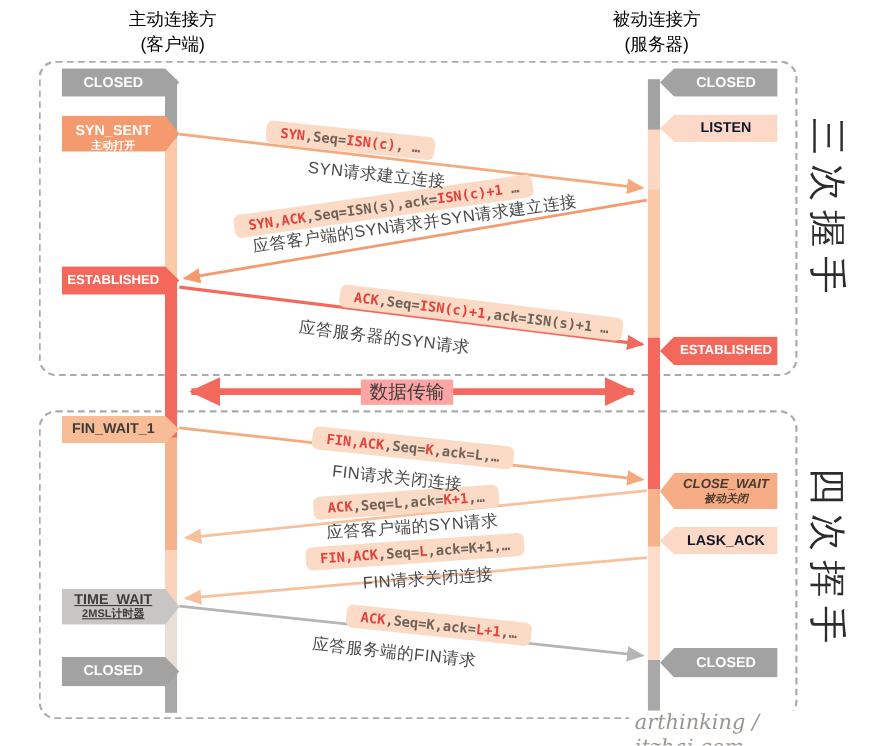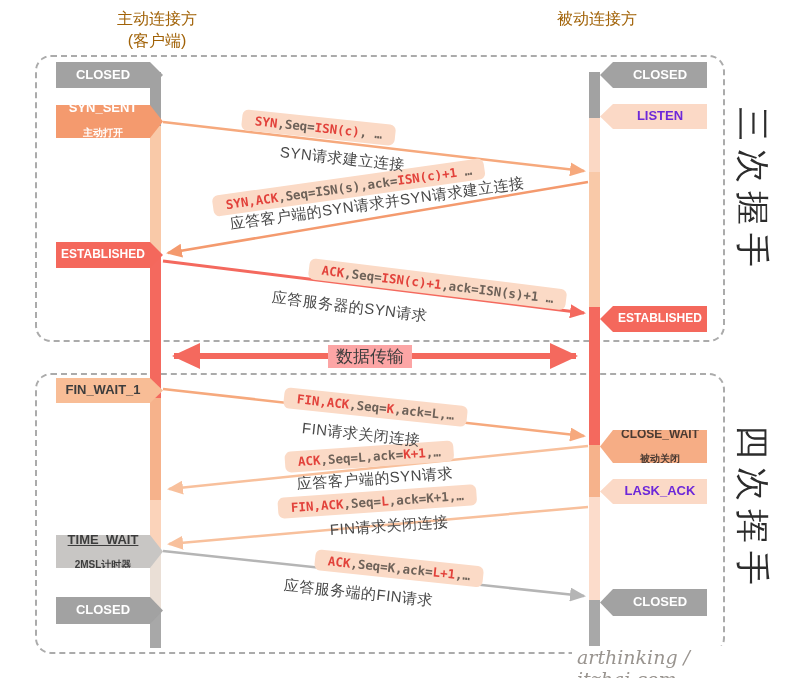--- a/index.html
+++ b/index.html
@@ -1,40 +1,40 @@
 <!DOCTYPE html>
 <html><head>
 <meta charset="utf-8">
 <style>
   html,body{margin:0;padding:0;background:#fff;}
   .stage{
     position:relative;width:800px;height:678px;background:#fff;overflow:hidden;
     font-family:"Liberation Sans","DejaVu Sans",sans-serif;
   }
   
-  .hdr{position:absolute;width:150px;text-align:center;color:#a16207;font-size:16px;line-height:1.35;font-weight:500;}
+  .hdr{position:absolute;width:150px;text-align:center;color:#000000;font-size:16px;line-height:1.35;font-weight:500;}
   
   .phase-box{position:absolute;border:2px dashed #ababab;border-radius:16px;}
   
   .side{position:absolute;white-space:nowrap;font-size:34px;letter-spacing:8px;color:#2c2c2c;transform:rotate(90deg);transform-origin:center center;}
   
   .seg{position:absolute;width:11px;}
   
   .tag{position:absolute;display:flex;flex-direction:column;align-items:center;justify-content:center;
        font-weight:bold;font-size:13px;line-height:1.15;white-space:nowrap;}
   .tag.client{clip-path:polygon(0 0, calc(100% - 13px) 0, 100% 50%, calc(100% - 13px) 100%, 0 100%);padding-right:13px;}
   .tag.server{clip-path:polygon(13px 0, 100% 0, 100% 100%, 13px 100%, 0 50%);padding-left:13px;}
-  .tag .sub{font-size:10px;font-weight:600;margin-top:11px;}
+  .tag .sub{font-size:10px;font-weight:600;}
   .tag .sub:empty{display:none;}
   .v-gray{background:#a2a2a2;color:#fff;}
   .v-orange{background:#f49a6e;color:#fff;}
   .v-orange2{background:#f6ad85;color:#4a3a32;}
   .v-red{background:#f4685c;color:#fff;}
   .v-peach{background:#f8bd96;color:#3d3d3d;}
-  .v-pale{background:#fbd9c6;color:#6d28d9;}
+  .v-pale{background:#fbd9c6;color:#0f172a;}
   .v-graylight{background:#c8c6c4;color:#3d3d3d;}
   
   .pill{position:absolute;background:#fbdac6;border-radius:6px;padding:3px 13px;
         font-family:"DejaVu Sans Mono","Liberation Mono",monospace;font-size:12.5px;font-weight:bold;
         white-space:nowrap;transform-origin:0 50%;z-index:4;}
   .seg-r{color:#e2423b;}
   .seg-d{color:#6e6259;}
   
   .cap{position:absolute;color:#494949;font-size:15px;letter-spacing:0.5px;white-space:nowrap;
        transform-origin:0 50%;z-index:4;}
@@ -50,20 +50,21 @@
 <body>
 
 <div class="stage">
 
   <div class="hdr" style="left:82px;top:8px;">
     <div>主动连接方</div>
     <div>(客户端)</div>
   </div>
   <div class="hdr" style="left:522px;top:8px;">
     <div>被动连接方</div>
+    <div>(服务器)</div>
   </div>
 
   <div class="phase-box z1" style="left:35px;top:55px;width:686px;height:283px;"></div>
   <div class="phase-box z1" style="left:35px;top:373px;width:686px;height:277px;"></div>
 
   <div class="side" style="left:668px;top:168px;">三次握手</div>
   <div class="side" style="left:668px;top:486px;">四次挥手</div>
 
   <div>
     <div class="seg z2" style="left:150px;top:72px;height:54px;background:#a2a2a2;"></div>
@@ -157,21 +158,21 @@
 
   <div class="tag server v-gray z5" style="left:600px;top:62px;width:94px;height:26px;">
     <span>CLOSED</span>
   </div>
   <div class="tag server v-pale z5" style="left:600px;top:104px;width:94px;height:25px;">
     <span>LISTEN</span>
   </div>
   <div class="tag server v-red z5" style="left:600px;top:306px;width:94px;height:26px;font-size:12px;">
     <span>ESTABLISHED</span>
   </div>
-  <div class="tag server v-orange2 z5" style="left:600px;top:430px;width:94px;height:33px;font-size:12px;">
+  <div class="tag server v-orange2 z5" style="left:600px;top:430px;width:94px;height:33px;font-size:12px;font-style:italic;">
     <span>CLOSE_WAIT</span>
       <span class="sub">被动关闭</span>
   </div>
   <div class="tag server v-pale z5" style="left:600px;top:479px;width:94px;height:25px;">
     <span>LASK_ACK</span>
   </div>
   <div class="tag server v-gray z5" style="left:600px;top:589px;width:94px;height:27px;">
     <span>CLOSED</span>
   </div>
 

